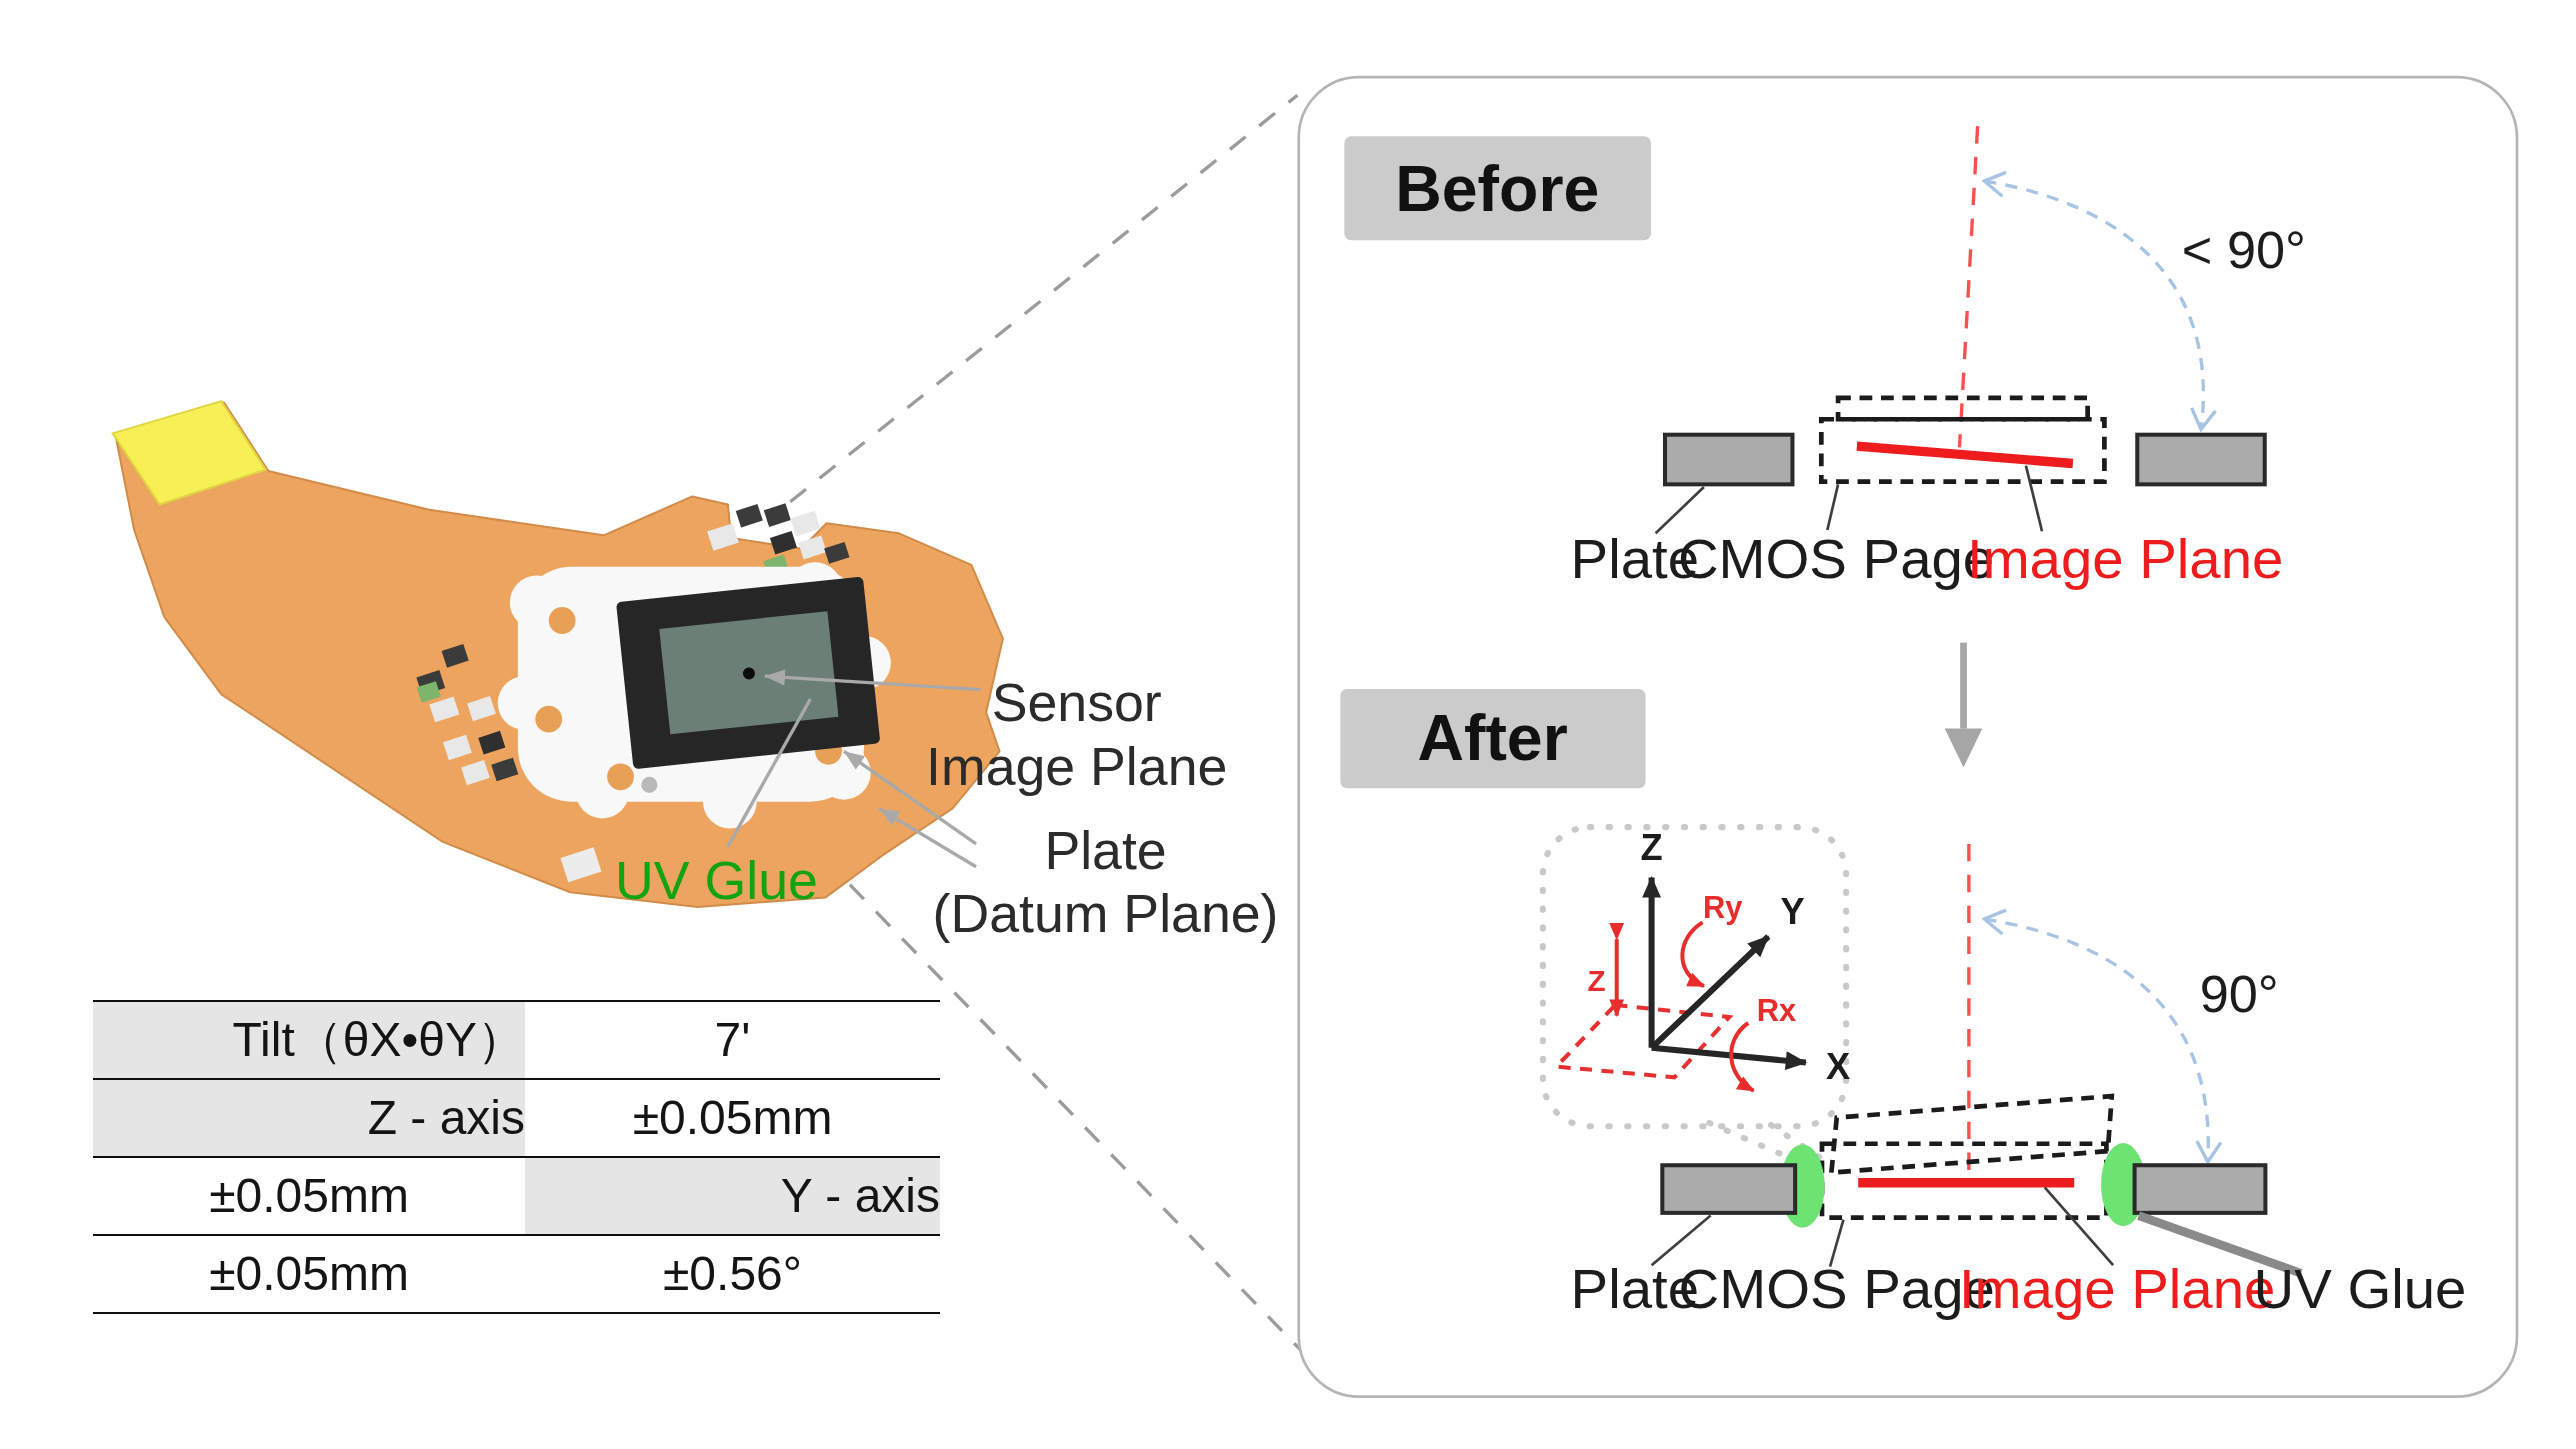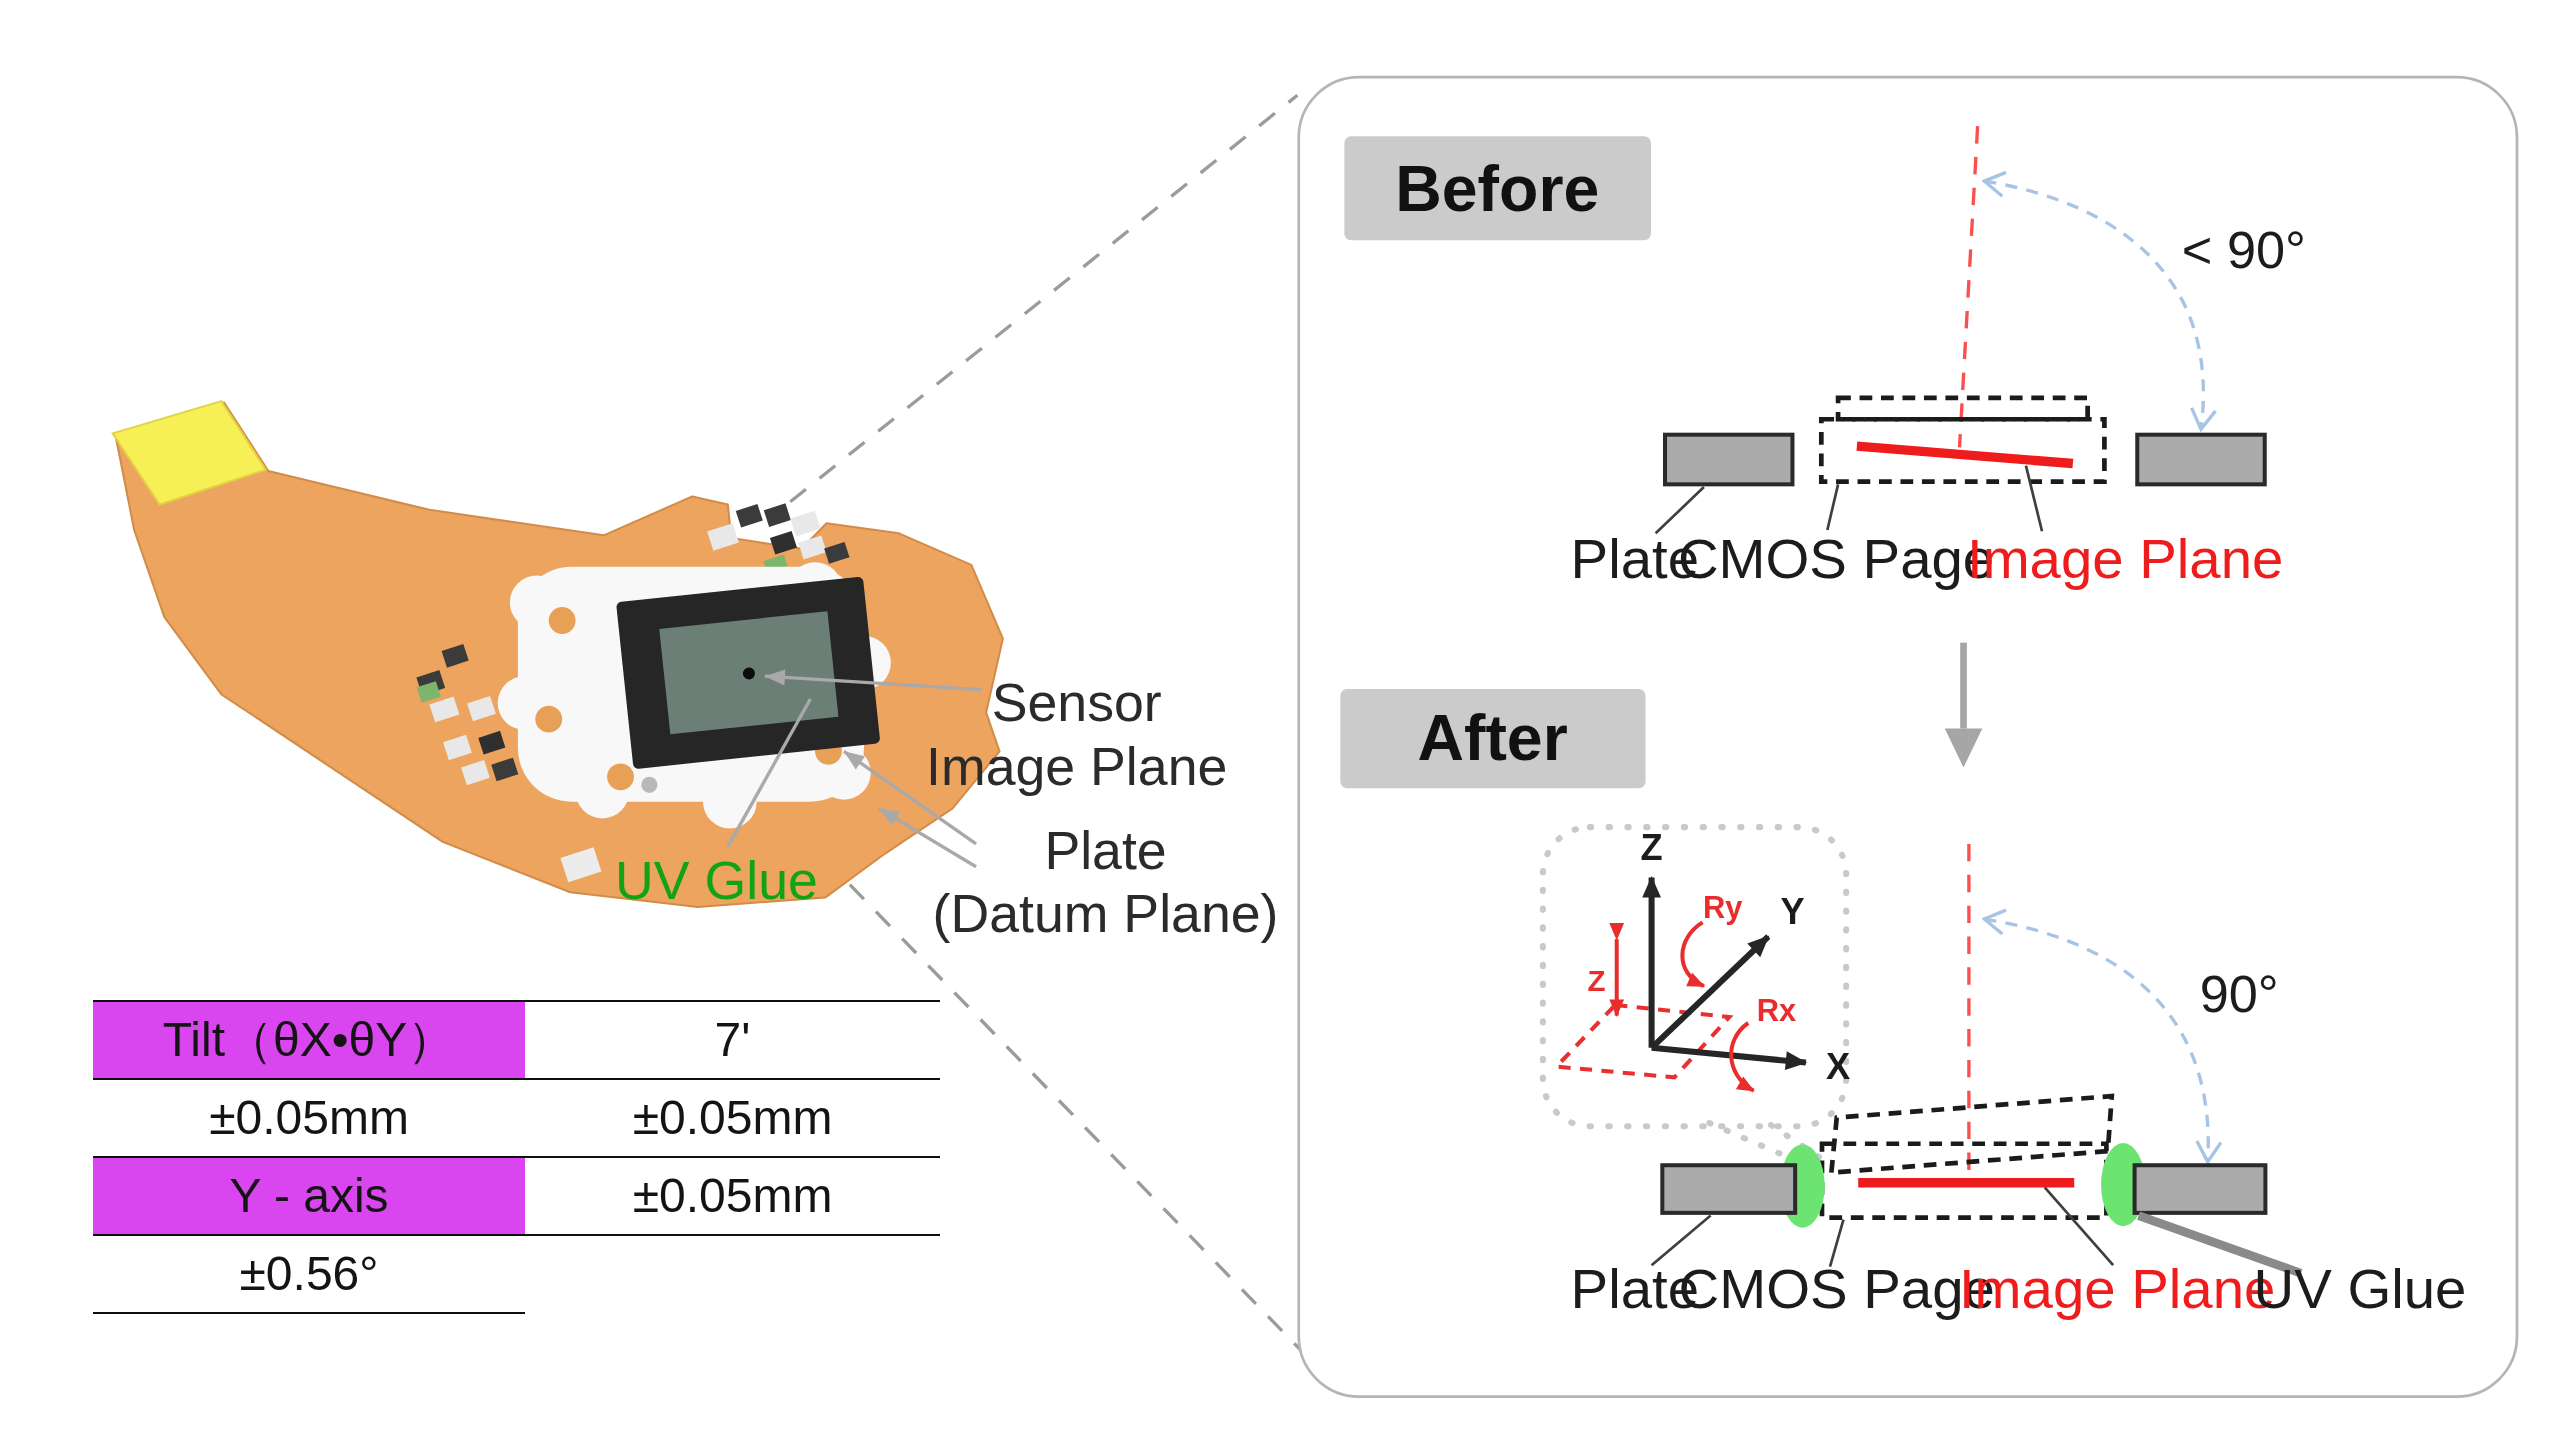--- a/index.html
+++ b/index.html
@@ -2,21 +2,21 @@
 <html style="font-size:10.7px"><head>
 <meta charset="utf-8">
 <style>
   html,body{margin:0;padding:0;background:#ffffff;}
   body{width:100vw;height:56.25vw;overflow:hidden;font-family:"Liberation Sans",sans-serif;}
   .stage{position:relative;width:2576px;height:1449px;background:#fff;transform-origin:0 0;transform:scale(calc(100vw / 3840));}
   .stage > svg{position:absolute;left:0;top:0;width:2576px;height:1449px;font-family:"Liberation Sans",sans-serif;}
   text{font-family:"Liberation Sans",sans-serif;}
   .spec-table{position:absolute;left:93px;top:1000px;width:847px;display:grid;grid-template-columns:432px 415px;border-top:2.7px solid #0f0f0f;}
   .spec-table .cell{height:76px;line-height:76px;border-bottom:2.7px solid #0f0f0f;text-align:center;font-size:48px;color:#141414;white-space:nowrap;overflow:hidden;}
-  .spec-table .param{background:#d946ef;}
+  .spec-table .param{background:#e5e5e5;text-align:right;}
   .spec-table .value{background:#ffffff;}
 </style>
 </head>
 <body>
 
 <div class="stage">
 <svg viewBox="0 0 3840 2160">
   <defs>
     <marker id="mGray" markerUnits="userSpaceOnUse" markerWidth="34" markerHeight="28" refX="32" refY="14" orient="auto">
       <path d="M2,2 L32,14 L2,26 Z" fill="#a9a9a9"></path>
@@ -175,20 +175,21 @@
       <text x="2738" y="1950" text-anchor="middle" font-size="84" fill="#1c1c1c">CMOS Page</text>
       <text x="3156" y="1950" text-anchor="middle" font-size="84" fill="#ee1c1c">Image Plane</text>
       <text x="3518" y="1950" text-anchor="middle" font-size="84" fill="#1c1c1c">UV Glue</text>
     </g>
   </g>
 </svg>
 
 <div class="spec-table">
   <div class="cell param">Tilt（θX•θY）</div>
   <div class="cell value">7'</div>
+  <div class="cell param">Z - axis</div>
   <div class="cell value">±0.05mm</div>
   <div class="cell value">±0.05mm</div>
   <div class="cell param">Y - axis</div>
   <div class="cell value">±0.05mm</div>
   <div class="cell value">±0.56°</div>
 </div>
 </div>
 
 
 </body></html>

